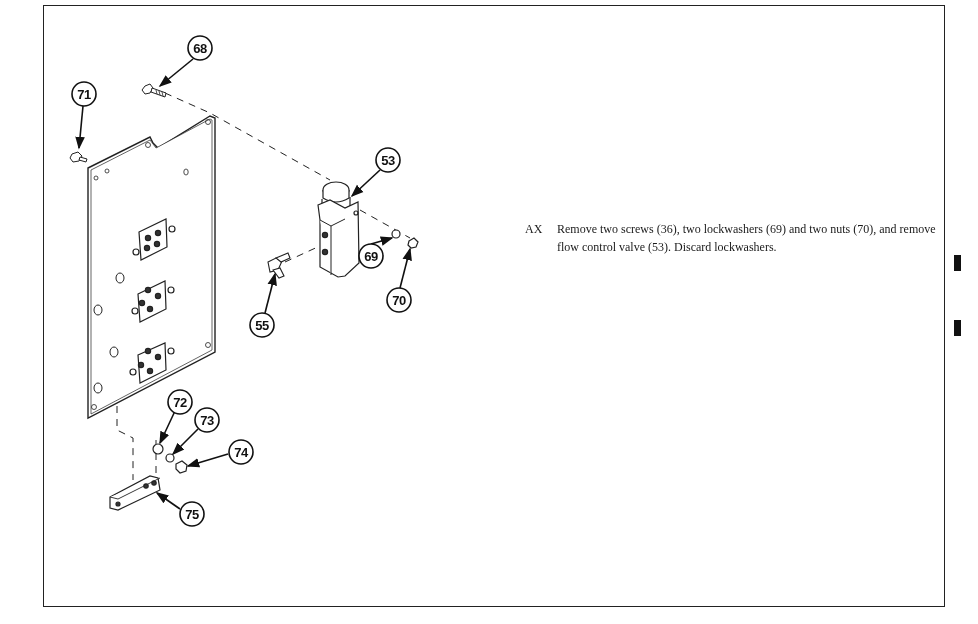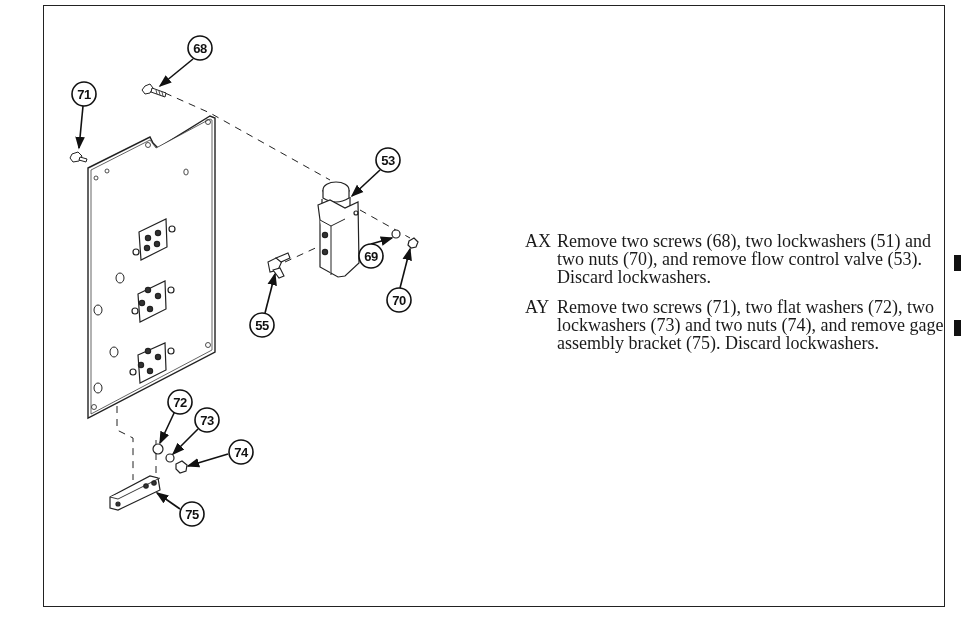--- a/index.html
+++ b/index.html
@@ -3,21 +3,21 @@
 <meta charset="utf-8">
 <style>
   html, body { margin: 0; padding: 0; background: #ffffff; }
   body { width: 978px; height: 624px; position: relative; overflow: hidden;
          font-family: "Liberation Serif", "DejaVu Serif", serif; color: #1a1a1a; }
   #frame { position: absolute; left: 43px; top: 5px; width: 902px; height: 602px;
            border: 1.5px solid #222; box-sizing: border-box; }
   #illustration { position: absolute; left: 0; top: 0; width: 978px; height: 624px; }
   .callout-text { font-family: "Liberation Sans", "DejaVu Sans", sans-serif;
                   font-weight: bold; font-size: 13px; fill: #111; letter-spacing: -0.5px; }
-  #steps { position: absolute; left: 525px; top: 232px; width: 420px; font-size: 18px; line-height: 18px; }
+  #steps { position: absolute; left: 525px; top: 220px; width: 420px; font-size: 12px; line-height: 18px; }
   .step { display: flex; margin-bottom: 12px; }
   .step-letter { width: 32px; flex: 0 0 32px; }
   .step-text { flex: 1; }
   .change-bar { position: absolute; left: 954px; width: 7px; height: 16px; background: #111; }
 </style>
 </head>
 <body>
 
 <div id="frame"></div>
 
@@ -178,22 +178,18 @@
     <g>
       <circle cx="192" cy="514" r="12" fill="#fff" stroke="#111" stroke-width="1.6"></circle>
       <text class="callout-text" x="192" y="519" text-anchor="middle">75</text>
     </g>
   </g>
 </svg>
 
 <div id="steps">
   <div class="step">
     <span class="step-letter">AX</span>
-    <span class="step-text">Remove two screws (68), two lockwashers (51) and two nuts (70), and remove flow control valve (53). Discard lockwashers.</span>
-  </div>
-  <div class="step">
-    <span class="step-letter">AY</span>
-    <span class="step-text">Remove two screws (71), two flat washers (72), two lockwashers (73) and two nuts (74), and remove gage assembly bracket (75). Discard lockwashers.</span>
+    <span class="step-text">Remove two screws (36), two lockwashers (69) and two nuts (70), and remove flow control valve (53). Discard lockwashers.</span>
   </div>
 </div>
 
 <div class="change-bar" style="top:255px;"></div>
 <div class="change-bar" style="top:320px;"></div>
 
 </body></html>

